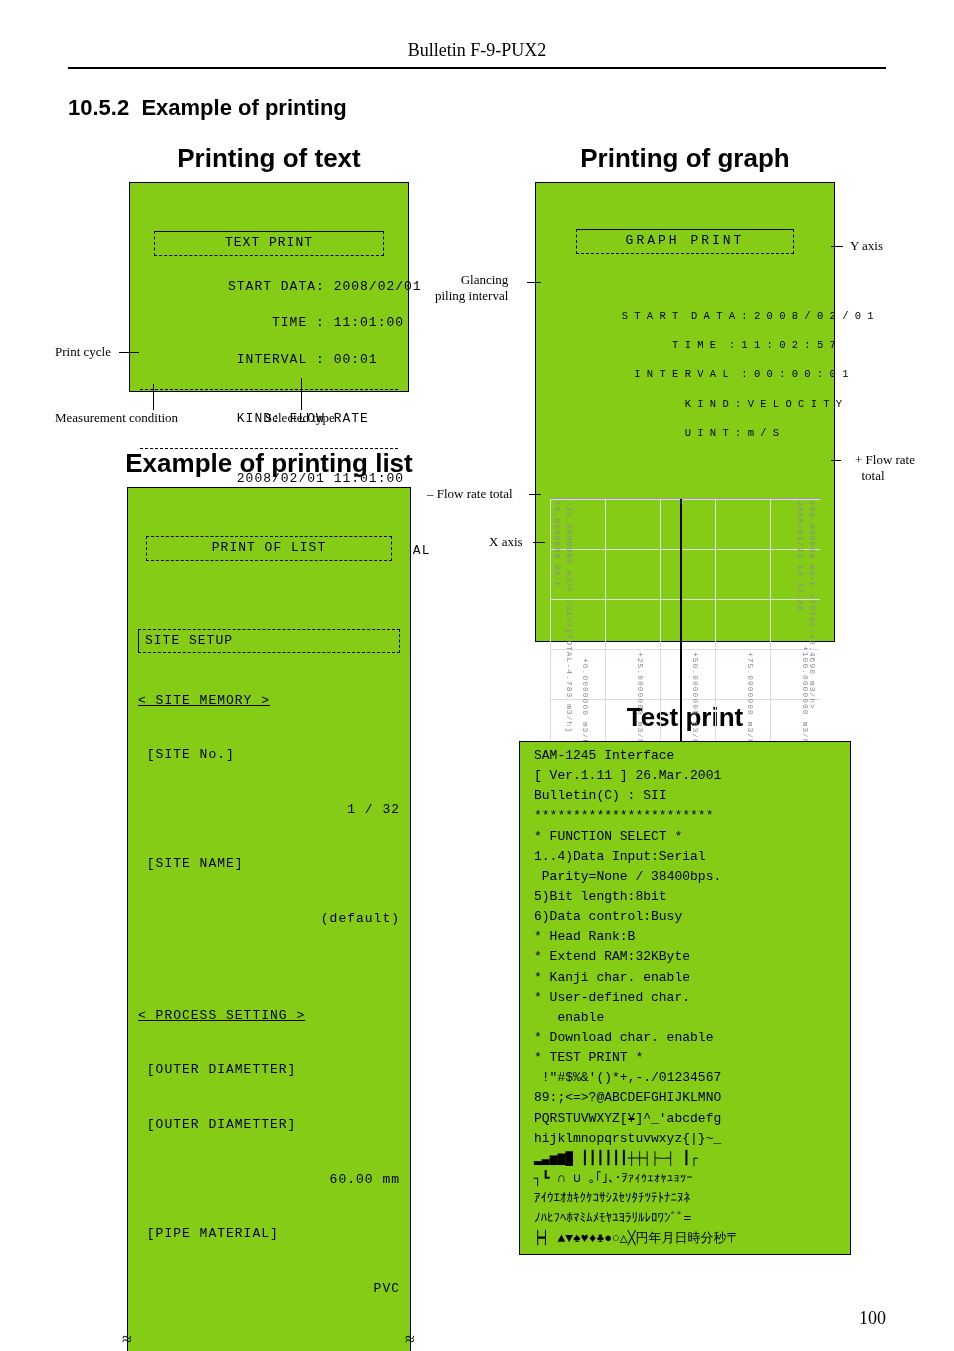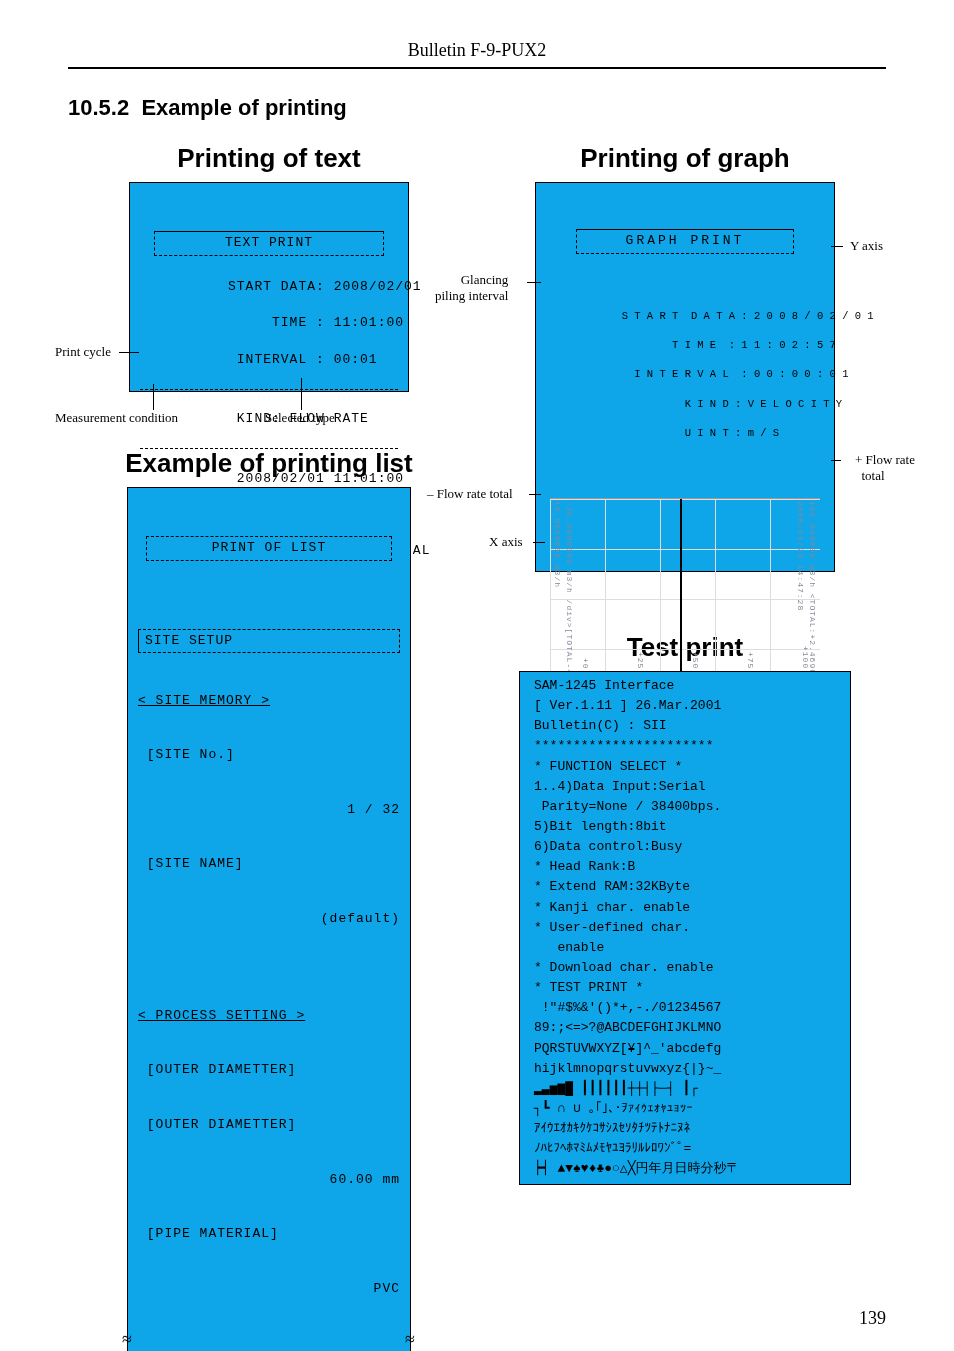--- a/index.html
+++ b/index.html
@@ -43,21 +43,21 @@
   }
   .col-title {
     font-family: Arial, Helvetica, sans-serif;
     font-weight: bold;
     font-size: 26px;
     margin-bottom: 8px;
   }
   .figure-box {
     border: 1px solid #000;
     position: relative;
-    background: #0ea5e9;
+    background: #84cc16;
   }
   .mono {
     font-family: "Courier New", monospace;
     font-size: 13px;
     letter-spacing: 1px;
     white-space: pre;
     line-height: 1.4;
   }
   .text-print-box {
     width: 280px;
@@ -110,21 +110,21 @@
     content: "≈";
     position: absolute;
     top: -6px;
     font-size: 18px;
     font-family: serif;
   }
   .wavy-break::before { left: -6px; }
   .wavy-break::after { right: -6px; }
   .graph-box {
     width: 300px;
-    height: 390px;
+    height: 460px;
     padding: 10px 10px;
   }
   .graph-area {
     border-top: 1px solid #999;
     border-bottom: 1px solid #999;
     height: 250px;
     margin: 6px 4px;
     position: relative;
     background:
       repeating-linear-gradient(to right, #ddd 0 1px, transparent 1px 55px),
@@ -321,14 +321,14 @@
         <div class="test-mono">hijklmnopqrstuvwxyz{|}~_</div>
         <div class="test-mono">▂▃▅▆█ ┃┃┃┃┃┃┼┼┤├─┤ ┃┌</div>
         <div class="test-mono">┐┗ ∩ ∪ ｡｢｣､･ｦｧｨｩｪｫｬｭｮｯｰ</div>
         <div class="test-mono">ｱｲｳｴｵｶｷｸｹｺｻｼｽｾｿﾀﾁﾂﾃﾄﾅﾆﾇﾈ</div>
         <div class="test-mono">ﾉﾊﾋﾌﾍﾎﾏﾐﾑﾒﾓﾔﾕﾖﾗﾘﾙﾚﾛﾜﾝﾞﾟ=</div>
         <div class="test-mono">┝┥ ▲▼♠♥♦♣●○△╳円年月日時分秒〒</div>
       </div>
     </div>
   </div>
 
-  <div class="page-num">139</div>
+  <div class="page-num">100</div>
 </div>
 
 </body></html>

